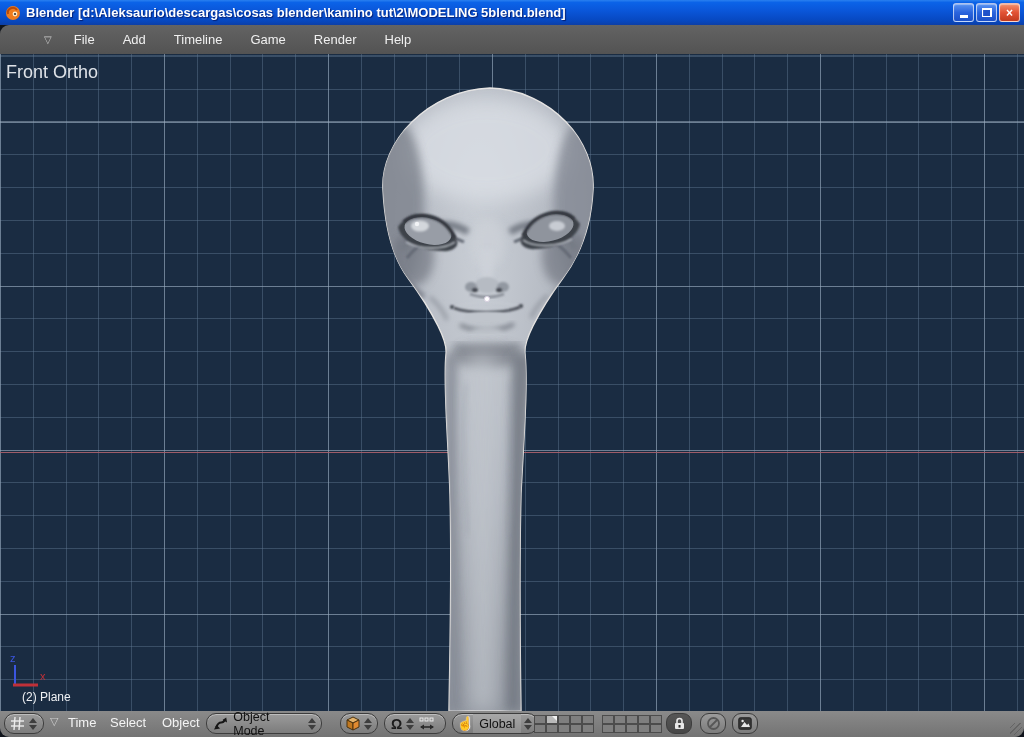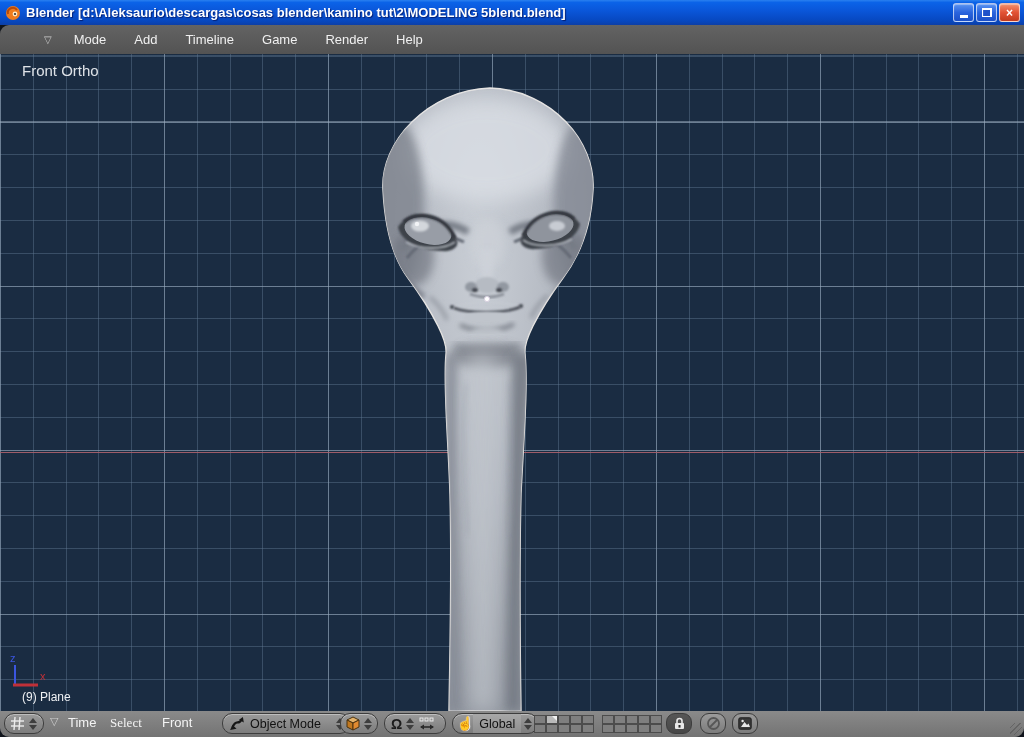--- a/index.html
+++ b/index.html
@@ -38,21 +38,21 @@
   
   .viewport { position:absolute; left:0; top:54px; width:1024px; height:657px;
     background-color:#1a2c42;
     background-image:
       repeating-linear-gradient(to right,  rgba(158,175,192,.50) 0 1px, transparent 1px 164px),
       repeating-linear-gradient(to bottom, rgba(158,175,192,.50) 0 1px, transparent 1px 164px),
       repeating-linear-gradient(to right,  rgba(96,120,146,.45) 0 1px, transparent 1px 32.8px),
       repeating-linear-gradient(to bottom, rgba(96,120,146,.45) 0 1px, transparent 1px 32.8px);
     background-position:0 0, 0 68px, 0 0, 0 2px; }
   .x-axis-line { position:absolute; left:0; top:398px; width:1024px; height:1px; background:#a55f6b; opacity:.95; }
-  .view-label { position:absolute; left:22px; top:8px; color:#dfe3e8; font-size:15px; }
+  .view-label { position:absolute; left:6px; top:8px; color:#dfe3e8; font-size:18px; }
   .frame-label { position:absolute; left:22px; top:636px; color:#eef0f3; font-size:12px; }
   .gizmo { position:absolute; left:6px; top:598px; width:44px; height:40px; }
 
   
   .v3d-header { position:absolute; left:0; top:711px; width:1024px; height:26px;
     background:linear-gradient(180deg,#8a8a8a,#737373); border-radius:0 0 9px 9px;
     color:#f2f2f2; font-size:13px; }
   .hbtn { position:absolute; top:2px; height:21px; border:1px solid #3d3d3d; border-radius:10px;
     background:linear-gradient(180deg,#9b9b9b,#7c7c7c); display:flex; align-items:center;
     box-shadow:inset 0 1px 0 rgba(255,255,255,.35); }
@@ -92,21 +92,21 @@
         <div class="glyph-restore"></div>
       </div>
     <div class="winbtn close">
         <span>×</span>
       </div>
   </div>
 </div>
 
 <div class="info-header">
   <span class="pulldown-tri">▽</span>
-  <span class="menu-item" style="margin-left:8px;">Mode</span>
+  <span class="menu-item" style="margin-left:8px;">File</span>
   <span class="menu-item">Add</span>
   <span class="menu-item">Timeline</span>
   <span class="menu-item">Game</span>
   <span class="menu-item">Render</span>
   <span class="menu-item">Help</span>
 
 </div>
 
 <div class="viewport">
   <div class="x-axis-line"></div>
@@ -202,21 +202,21 @@
   </svg>
 
   <span class="view-label">Front Ortho</span>
 
   <svg class="gizmo" viewBox="0 0 44 40">
     <text x="4" y="10" font-size="11" fill="#3b56e0">z</text>
     <line x1="9" y1="13" x2="9" y2="33" stroke="#3b56e0" stroke-width="2"></line>
     <line x1="7" y1="33" x2="32" y2="33" stroke="#c03038" stroke-width="3"></line>
     <text x="34" y="28" font-size="11" fill="#c03038">x</text>
   </svg>
-  <span class="frame-label">(9) Plane</span>
+  <span class="frame-label">(2) Plane</span>
 </div>
 
 <div class="v3d-header">
 
   <div class="hbtn" style="left:4px; width:40px;">
     <svg width="15" height="15" viewBox="0 0 15 15" style="margin-left:5px;">
       <g stroke="#ececec" stroke-width="1.4">
         <line x1="5" y1="1" x2="4" y2="14"></line>
           <line x1="10" y1="1" x2="9" y2="14"></line>
         <line x1="1" y1="5" x2="14" y2="5"></line>
@@ -224,24 +224,24 @@
       </g>
     </svg>
     <div class="stepper">
         <div class="tri-up"></div>
         <div class="tri-down"></div>
       </div>
   </div>
 
   <span class="hmenu" style="left:50px; font-size:11px; color:#cfcfcf;">▽</span>
   <span class="hmenu" style="left:68px;">Time</span>
-  <span class="hmenu" style="left:110px;font-family:Liberation Serif, serif;">Select</span>
-  <span class="hmenu" style="left:162px;">Front</span>
-
-  <div class="hbtn" style="left:222px; width:128px;">
+  <span class="hmenu" style="left:110px;">Select</span>
+  <span class="hmenu" style="left:162px;">Object</span>
+
+  <div class="hbtn" style="left:206px; width:116px;">
     <svg width="15" height="15" viewBox="0 0 14 14" style="margin-left:6px;">
       <path d="M3 11 Q5 6 8 6 Q10.5 6 11.5 3.5" fill="none" stroke="#161616" stroke-width="2"></path>
       <path d="M1 13 l6 -1.2 -3.6 -3.4 z" fill="#161616"></path>
       <path d="M13 1 l0.8 5 -4.4 -2.4 z" fill="#161616"></path>
     </svg>
     <span class="combo-label">Object Mode</span>
     <div class="stepper" style="margin-left:auto;">
         <div class="tri-up"></div>
         <div class="tri-down"></div>
       </div>

